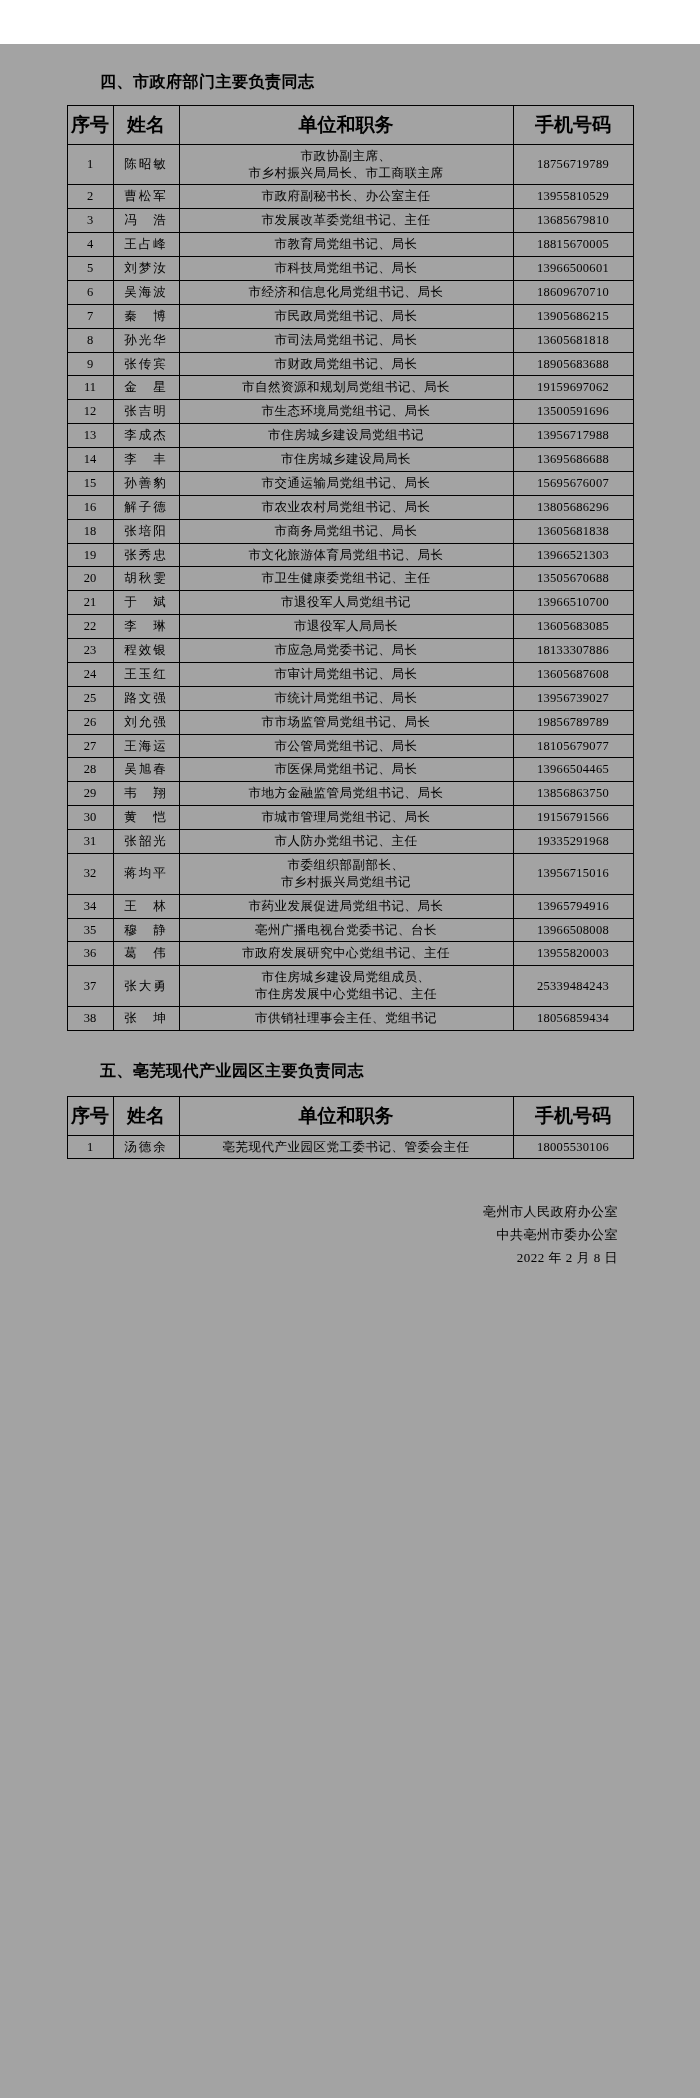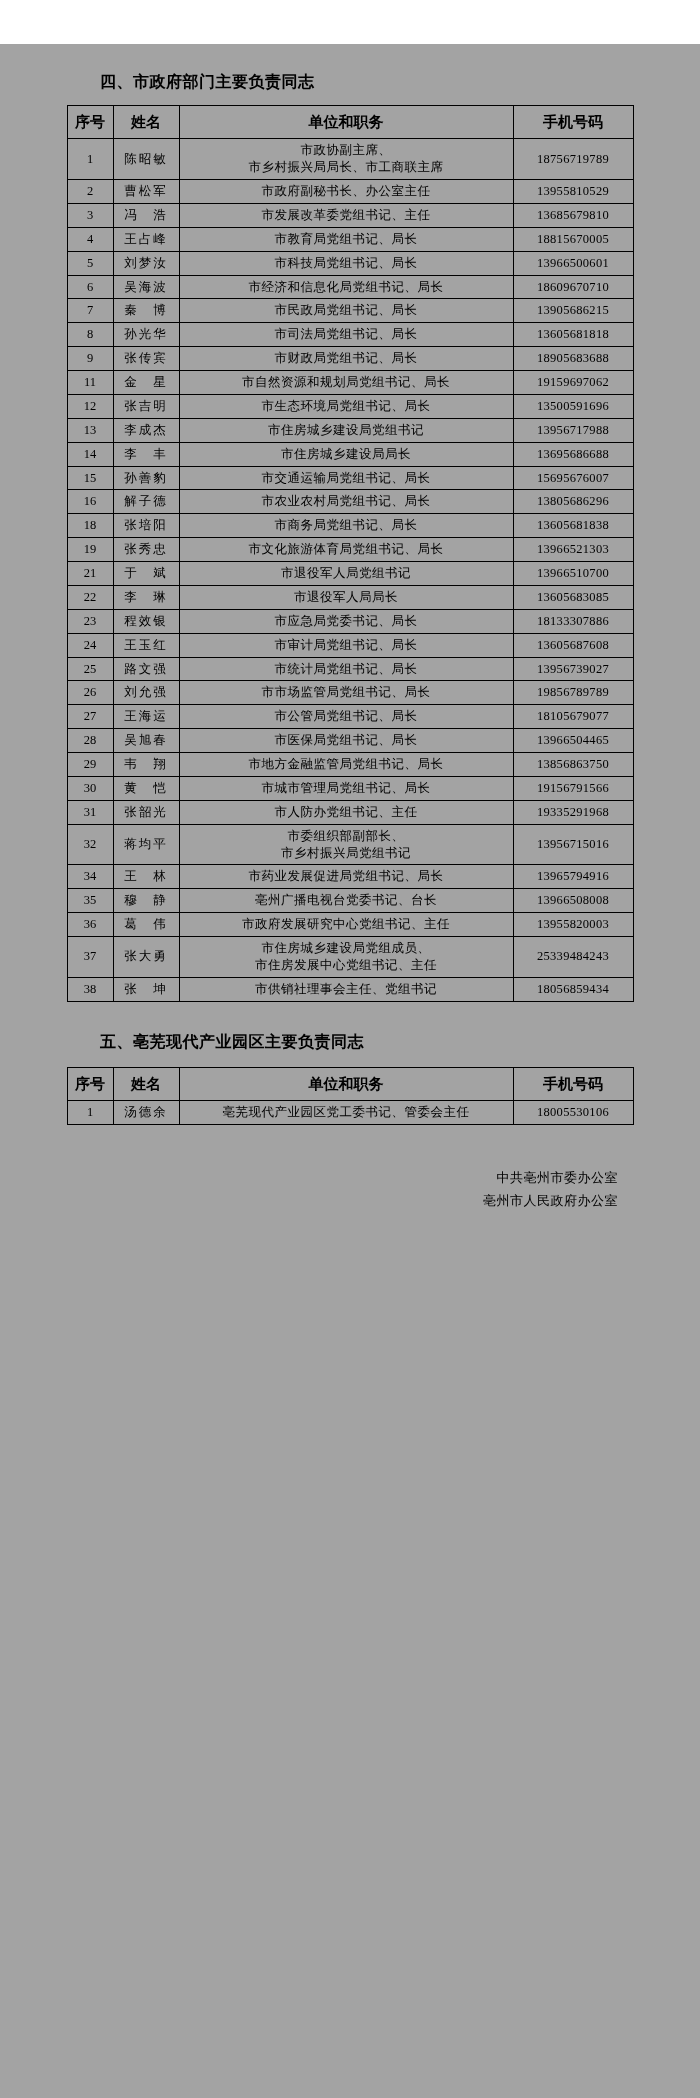--- a/index.html
+++ b/index.html
@@ -39,21 +39,21 @@
   table.roster th, table.roster td {
     border: 1px solid #000000;
     text-align: center;
     vertical-align: middle;
     font-size: 12.5px;
     padding: 3px 2px;
     line-height: 1.35;
   }
   table.roster thead th {
     font-weight: bold;
-    font-size: 15px;
+    font-size: 19px;
     padding: 6px 2px;
   }
   col.c-idx { width: 46px; }
   col.c-name { width: 66px; }
   col.c-post { width: 334px; }
   col.c-phone { width: 120px; }
   td.idx { font-size: 12.5px; }
   td.name { letter-spacing: 2px; }
   td.post { letter-spacing: 0.5px; }
   td.phone { font-family: "Liberation Serif", serif; letter-spacing: 0.3px; }
@@ -186,20 +186,26 @@
           <td class="post">市商务局党组书记、局长</td>
           <td class="phone">13605681838</td>
         </tr>
         <tr>
           <td class="idx">19</td>
           <td class="name">张秀忠</td>
           <td class="post">市文化旅游体育局党组书记、局长</td>
           <td class="phone">13966521303</td>
         </tr>
         <tr>
+          <td class="idx">20</td>
+          <td class="name">胡秋雯</td>
+          <td class="post">市卫生健康委党组书记、主任</td>
+          <td class="phone">13505670688</td>
+        </tr>
+        <tr>
           <td class="idx">21</td>
           <td class="name">于　斌</td>
           <td class="post">市退役军人局党组书记</td>
           <td class="phone">13966510700</td>
         </tr>
         <tr>
           <td class="idx">22</td>
           <td class="name">李　琳</td>
           <td class="post">市退役军人局局长</td>
           <td class="phone">13605683085</td>
@@ -318,17 +324,18 @@
         <tr>
           <td class="idx">1</td>
           <td class="name">汤德余</td>
           <td class="post">亳芜现代产业园区党工委书记、管委会主任</td>
           <td class="phone">18005530106</td>
         </tr>
       </tbody>
   </table>
 
   <div class="footer">
+    <div>亳州市人民政府办公室</div>
     <div>中共亳州市委办公室</div>
-    <div>亳州市人民政府办公室</div>
+    <div>2022 年 2 月 8 日</div>
   </div>
 
 </div>
 
 </body></html>

